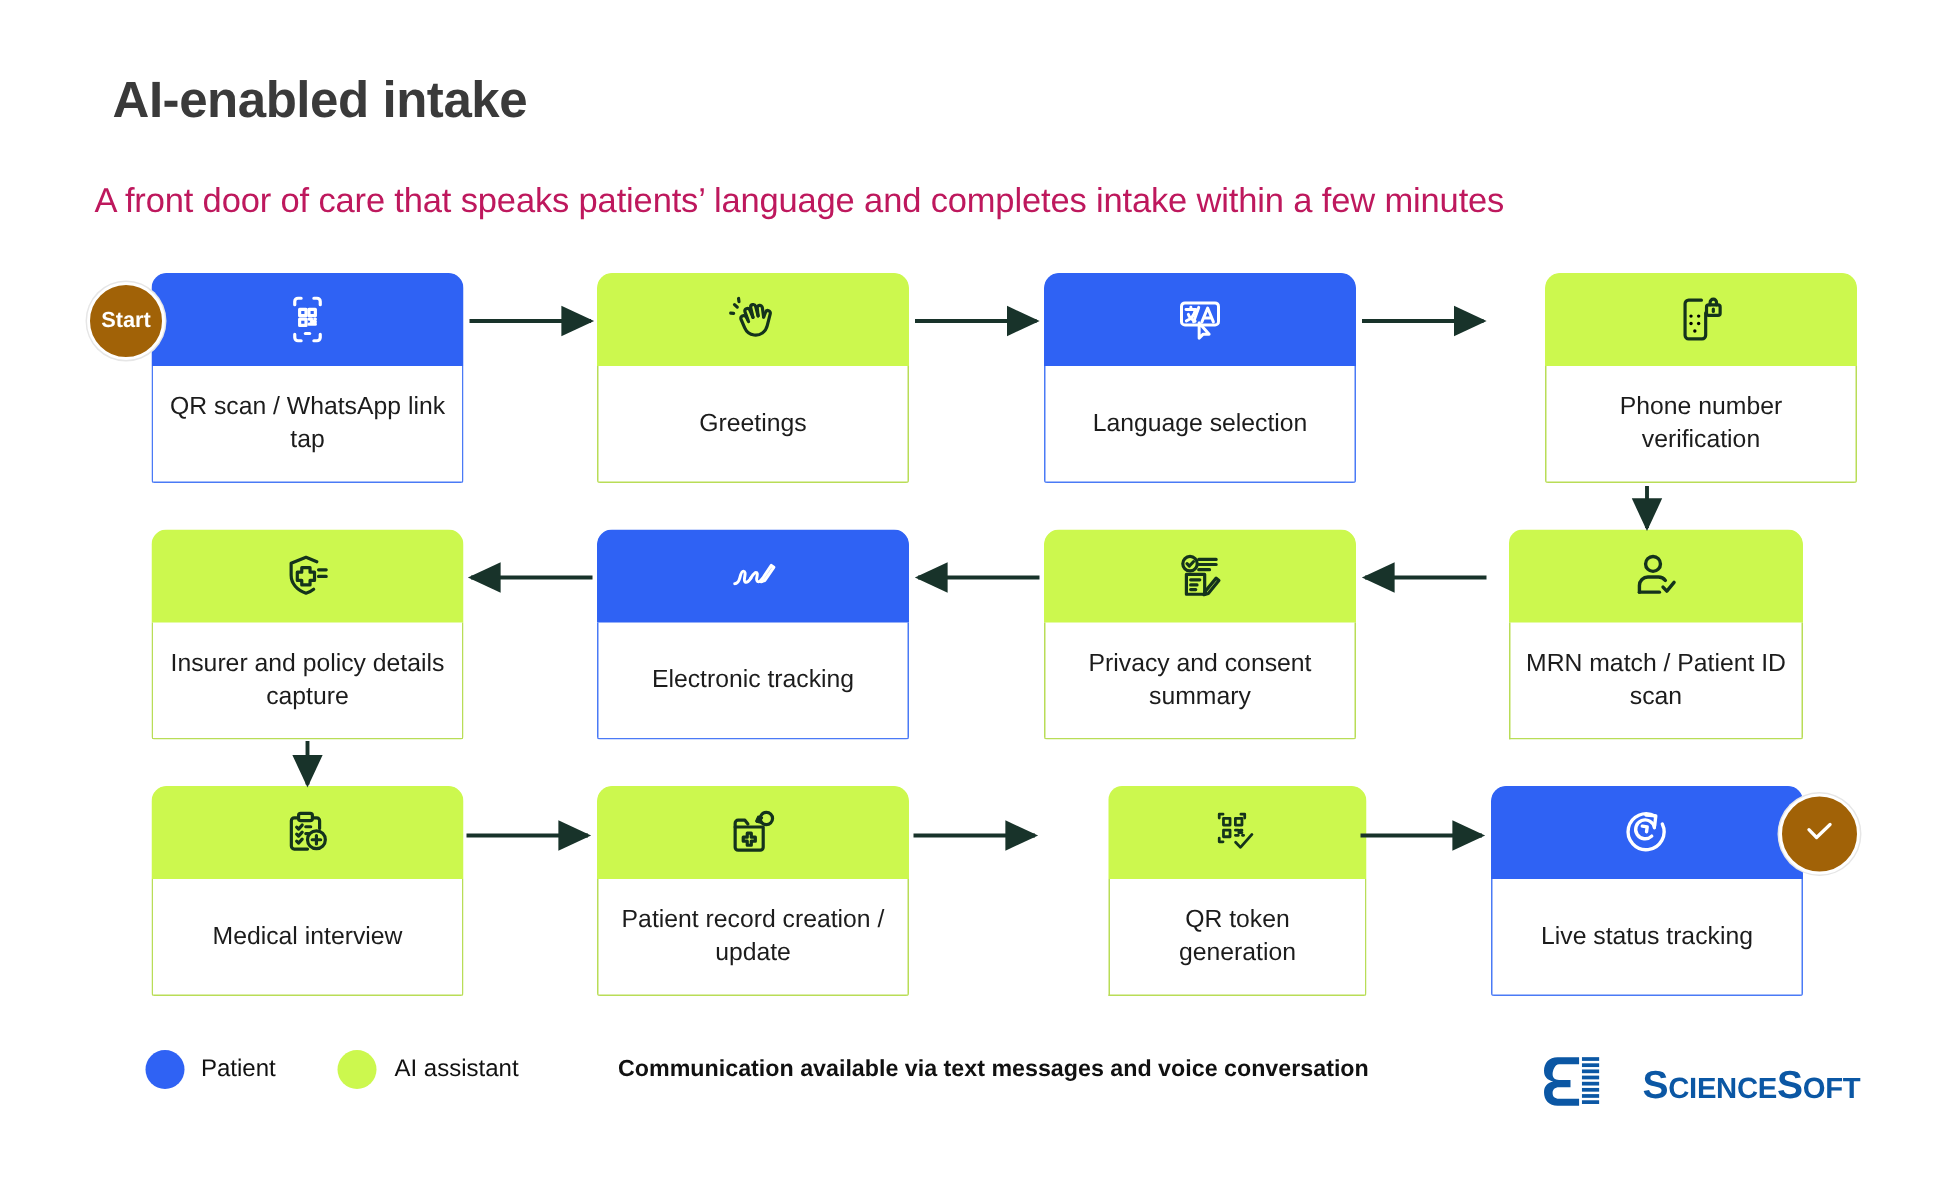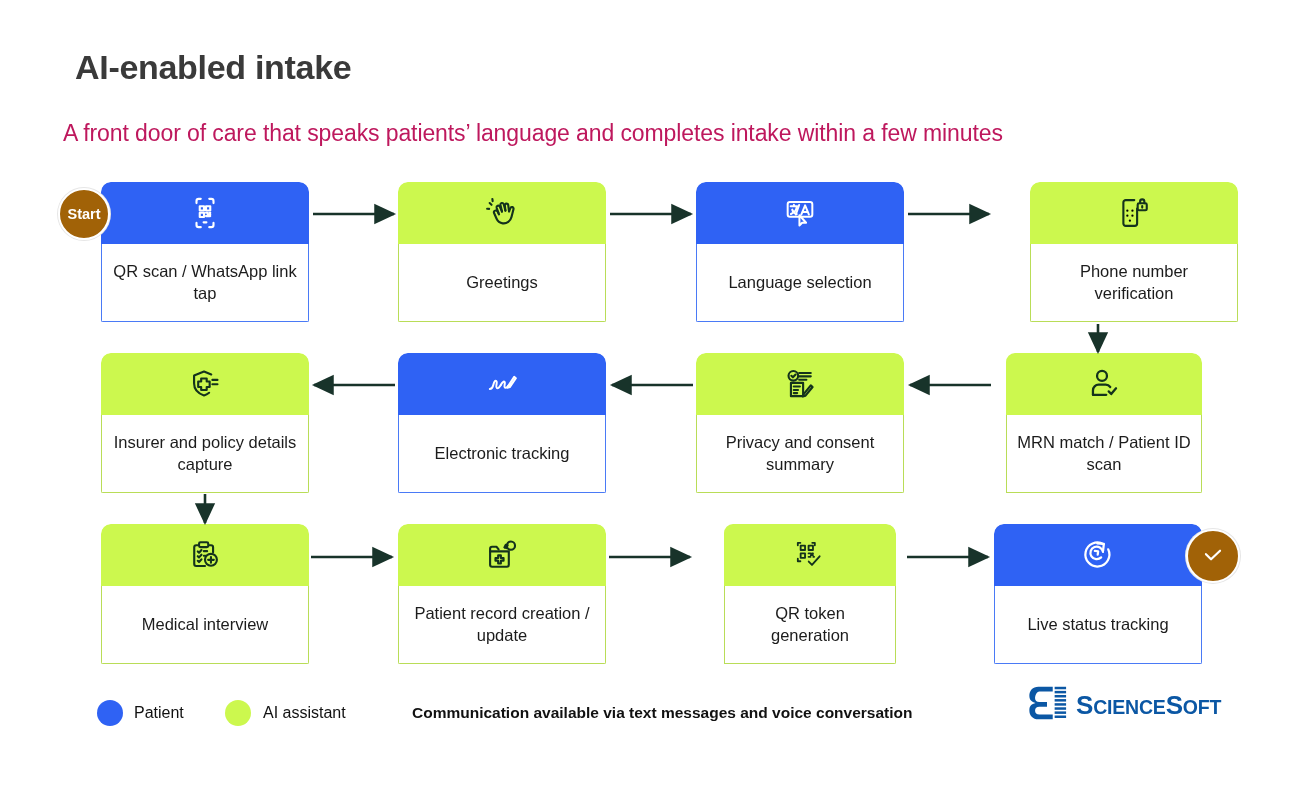--- a/index.html
+++ b/index.html
@@ -80,21 +80,21 @@
   
   .legend-item { position: absolute; display: flex; align-items: center; gap: 11px; }
   .legend-dot { width: 26px; height: 26px; border-radius: 50%; }
   .legend-label { font-size: 16px; font-weight: 400; color: #111; }
   .footnote {
     position: absolute; left: 412px; top: 704px;
     font-size: 15.5px; font-weight: 700; color: #111;
   }
 
   
-  .logo { position: absolute; left: 1026px; top: 682px; display: flex; align-items: center; gap: 8px; }
+  .logo { position: absolute; left: 1026px; top: 700px; display: flex; align-items: center; gap: 27px; }
   .logo-word { font-size: 26px; font-weight: 700; color: #0b57a4; letter-spacing: -0.2px; }
   .logo-word .sc { font-size: 26px; }
   .logo-word .sm { font-size: 19.5px; }
 </style>
 </head>
 <body>
 
 <div id="stage">
 
   <div class="page-title">AI-enabled intake</div>
@@ -279,21 +279,21 @@
           <path d="M9.3 12.3h1.9v1.9h1.9v1.9h-1.9v1.9H9.3v-1.9H7.4v-1.9h1.9z"></path>
           <circle cx="18.3" cy="5.4" r="2.9"></circle>
           <path d="M13.9 6.6c.5-1 1.3-1.7 2.1-1.4"></path>
           <path d="M14.6 4.8l-.8 1.9 1.9.5"></path>
         </svg>
       </span>
     </div>
     <div class="body">Patient record creation / update</div>
   </div>
 
-  <div class="node ai" style="left:688px;top:524px;padding-left:36px;">
+  <div class="node ai" style="left:703px;top:524px;padding-left:36px;">
     <div class="head">
       <span>
         <svg width="34" height="34" viewBox="0 0 24 24" fill="none" stroke-width="1.3" stroke-linecap="round" stroke-linejoin="round">
           <path d="M5.2 3.4H3.4v1.8M13.6 3.4h1.8v1.8M5.2 16.4H3.4v-1.8"></path>
           <rect x="5.4" y="5.4" width="3.1" height="3.1"></rect>
           <rect x="11" y="5.4" width="3.1" height="3.1"></rect>
           <rect x="5.4" y="10.9" width="3.1" height="3.1"></rect>
           <path d="M11 10.9h1.3M13.4 10.9h.7M11 13.3h1.4M12.6 12.1h1.5M14.3 13.3h.6"></path>
           <path d="M11.1 16.6l2.3 2.4 5.4-6.1"></path>
         </svg>

